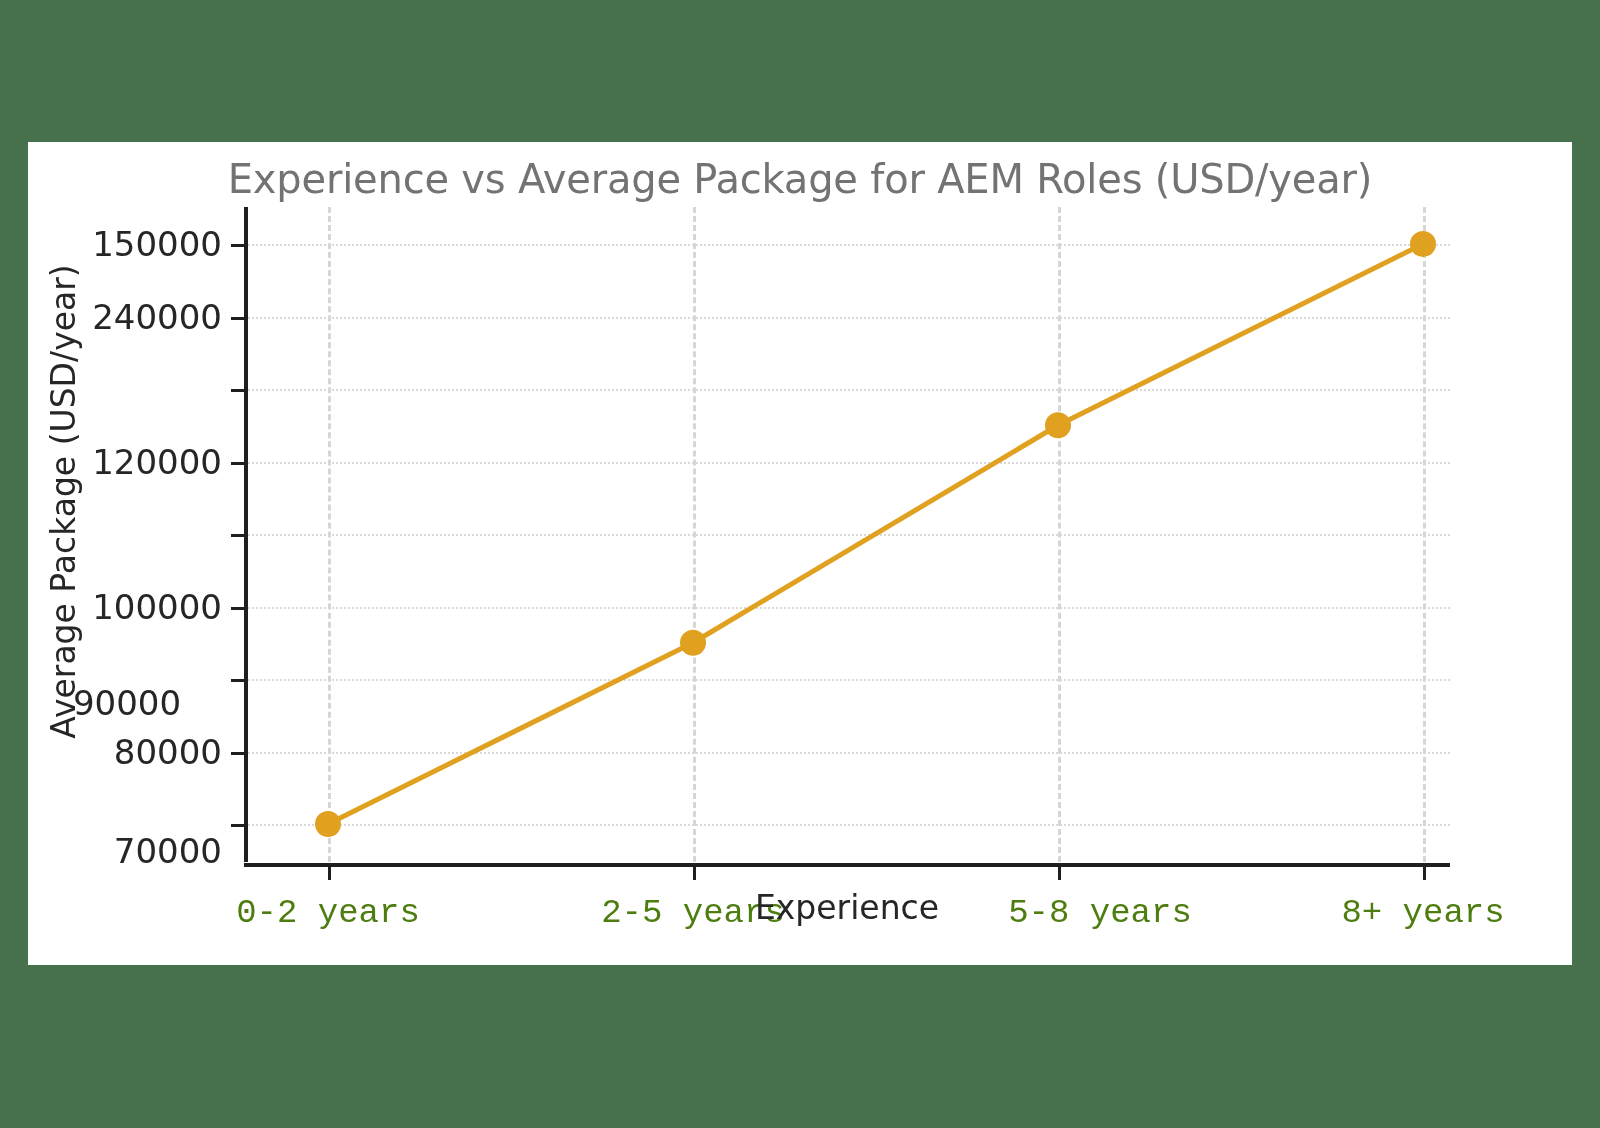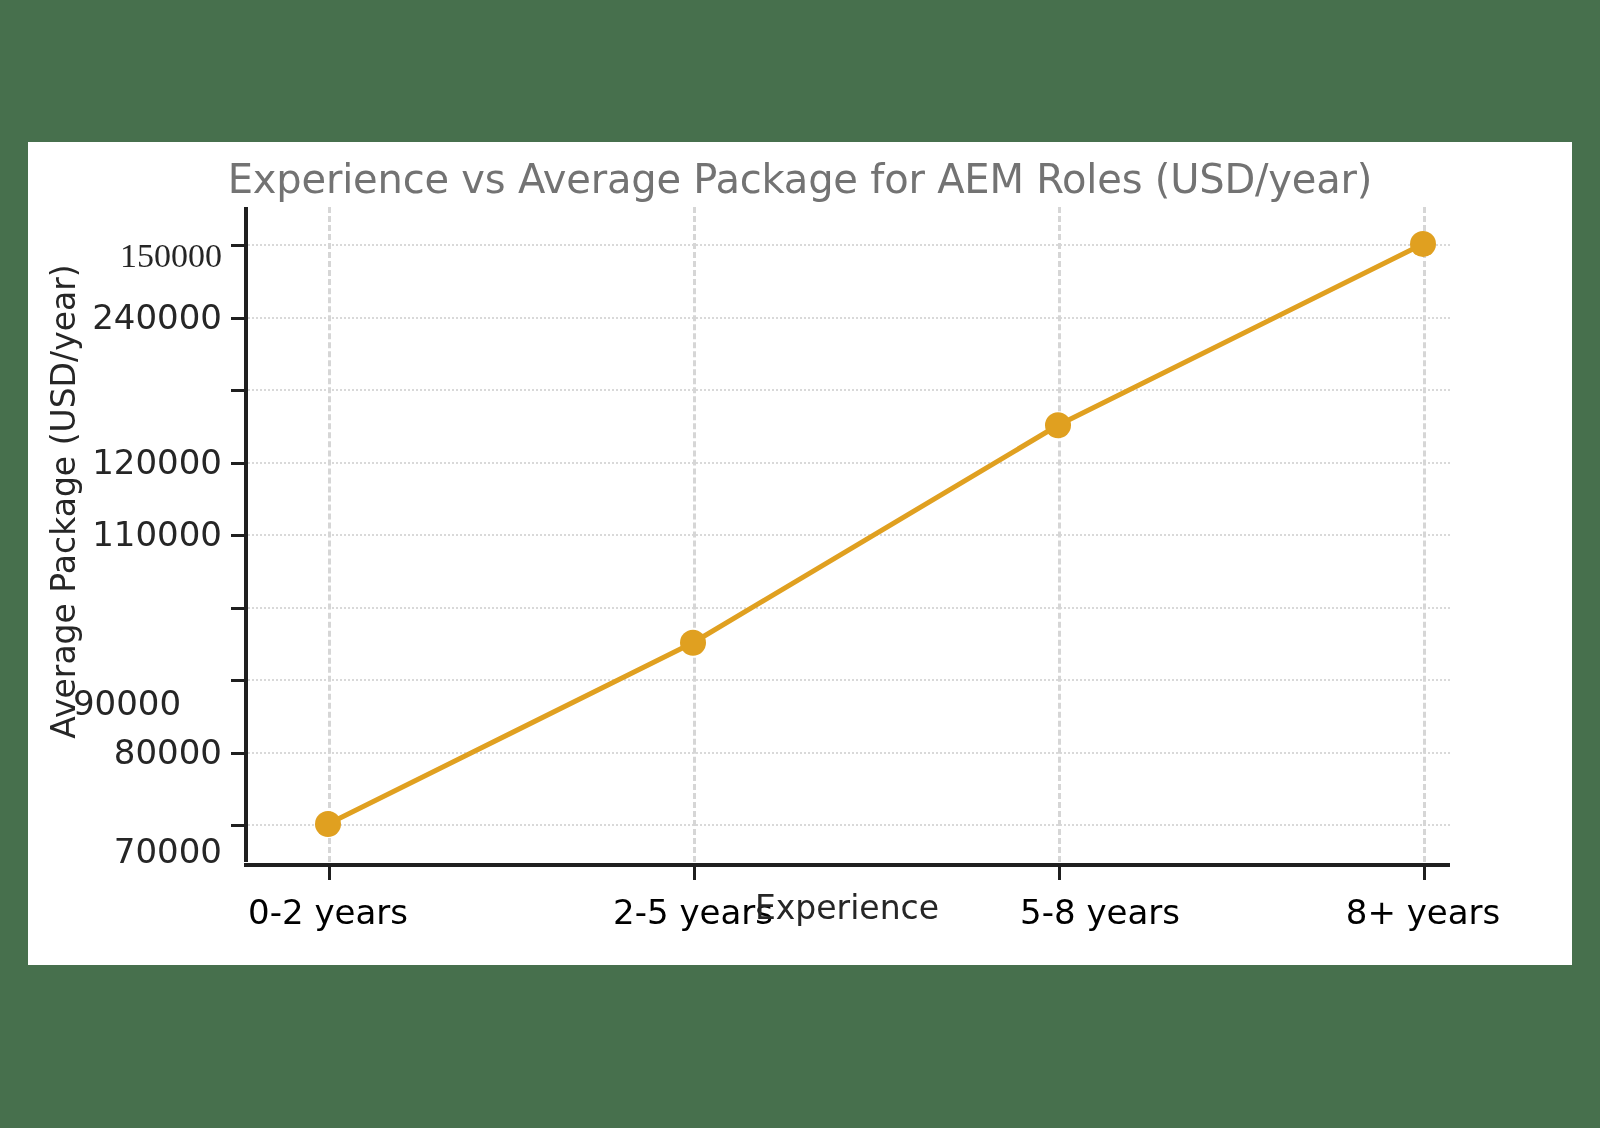--- a/index.html
+++ b/index.html
@@ -98,23 +98,24 @@
     position: absolute;
     bottom: -56px;
     width: 3px;
     height: 13px;
     background: #1f1f1f;
   }
   .xtick-label {
     position: absolute;
     bottom: -108px;
     font-size: 34px;
-    color: #000000;
+    color: #4d7c0f;
     white-space: nowrap;
     transform: translateX(-50%);
+    font-family: Liberation Mono, monospace;
   }
 
   #x-axis-title {
     position: absolute;
     left: 216px;
     top: 746px;
     width: 1206px;
     text-align: center;
     font-size: 33px;
     color: #262626;
@@ -167,24 +168,24 @@
     <div class="ytick-mark" style="top:0px;"></div>
     <div class="ytick-mark" style="top:72.5px;"></div>
     <div class="ytick-mark" style="top:145px;"></div>
     <div class="ytick-mark" style="top:217.5px;"></div>
     <div class="ytick-mark" style="top:290px;"></div>
     <div class="ytick-mark" style="top:362.5px;"></div>
     <div class="ytick-mark" style="top:435px;"></div>
     <div class="ytick-mark" style="top:507.5px;"></div>
     <div class="ytick-mark" style="top:580px;"></div>
 
-    <div class="ylabel-text" style="left:-212px; width:190px; top:12px;font-family:Liberation Serif, serif;">150000</div>
+    <div class="ylabel-text" style="left:-212px; width:190px; top:0px;">150000</div>
     <div class="ylabel-text" style="left:-212px; width:190px; top:72.5px;">240000</div>
     <div class="ylabel-text" style="left:-212px; width:190px; top:217.5px;">120000</div>
-    <div class="ylabel-text" style="left:-212px; width:190px; top:290px;">110000</div>
+    <div class="ylabel-text" style="left:-212px; width:190px; top:362.5px;">100000</div>
     <div class="ylabel-text" style="left:-212px; width:190px; top:459px;text-align:center;">90000</div>
     <div class="ylabel-text" style="left:-212px; width:190px; top:507.5px;">80000</div>
     <div class="ylabel-text" style="left:-212px; width:190px; top:580px;margin-top:27px;">70000</div>
 
     <div class="xtick-mark" style="left:84px;"></div>
     <div class="xtick-mark" style="left:449px;"></div>
     <div class="xtick-mark" style="left:814px;"></div>
     <div class="xtick-mark" style="left:1179px;"></div>
 
     <div class="xtick-label" style="left:84px;">0-2 years</div>

